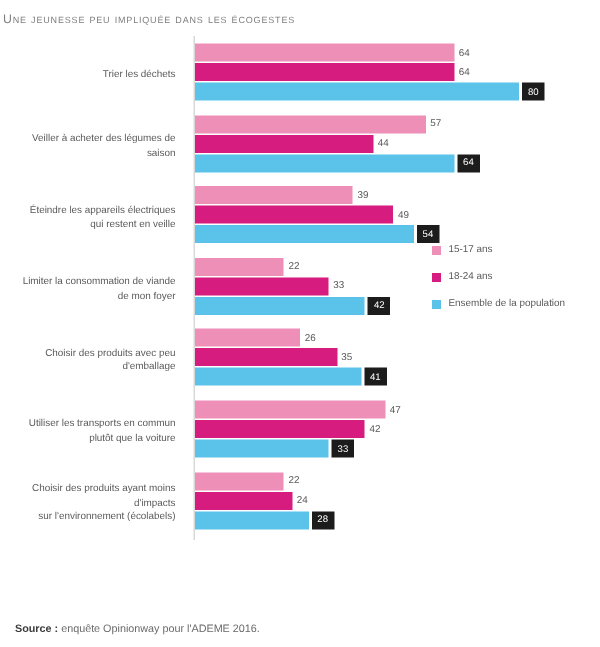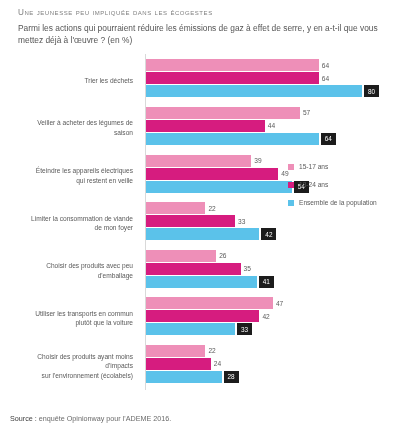--- a/index.html
+++ b/index.html
@@ -14,21 +14,21 @@
     color: #4a4a4a;
     overflow: hidden;
     position: relative;
   }
 
   .page {
     position: relative;
     width: 400px;
     height: 431px;
     box-sizing: border-box;
-    padding: 6px 8px 0 16px;
+    padding: 6px 8px 0 0;
   }
 
   
   .chart-title {
     font-size: 8.2px;
     letter-spacing: 0.55px;
     color: #7f7f7f;
     font-variant: small-caps;
     text-transform: lowercase;
     margin: 2px 0 5px 2px;
@@ -160,41 +160,40 @@
 
   
   .source {
     position: absolute;
     left: 10px;
     bottom: 8px;
     font-size: 7.2px;
     color: #6a6a6a;
   }
   .source-label {
-    font-weight: normal;
+    font-weight: bold;
     color: #3c3c3c;
     text-align: center;
   }
 
   .footer-rule {
     position: absolute;
     left: 0;
     bottom: 0;
     width: 400px;
     height: 3px;
     background: #ffffff;
   }
 </style>
 </head>
 <body>
 
 <div class="page">
 
   <div class="chart-title">Une jeunesse peu impliquée dans les écogestes</div>
-  <div class="chart-subtitle">Parmi les actions qui pourraient réduire les émissions de gaz à effet de serre, y en a-t-il que vous mettez déjà à l'œuvre ? (en %)</div>
 
   <div class="plot" id="plot">
     <div class="axis-line"></div>
 
   <div class="group" style="top: 4px;">
         <div class="group-label">
           <div>
             <div>Trier les déchets</div>
           </div>
         </div>

